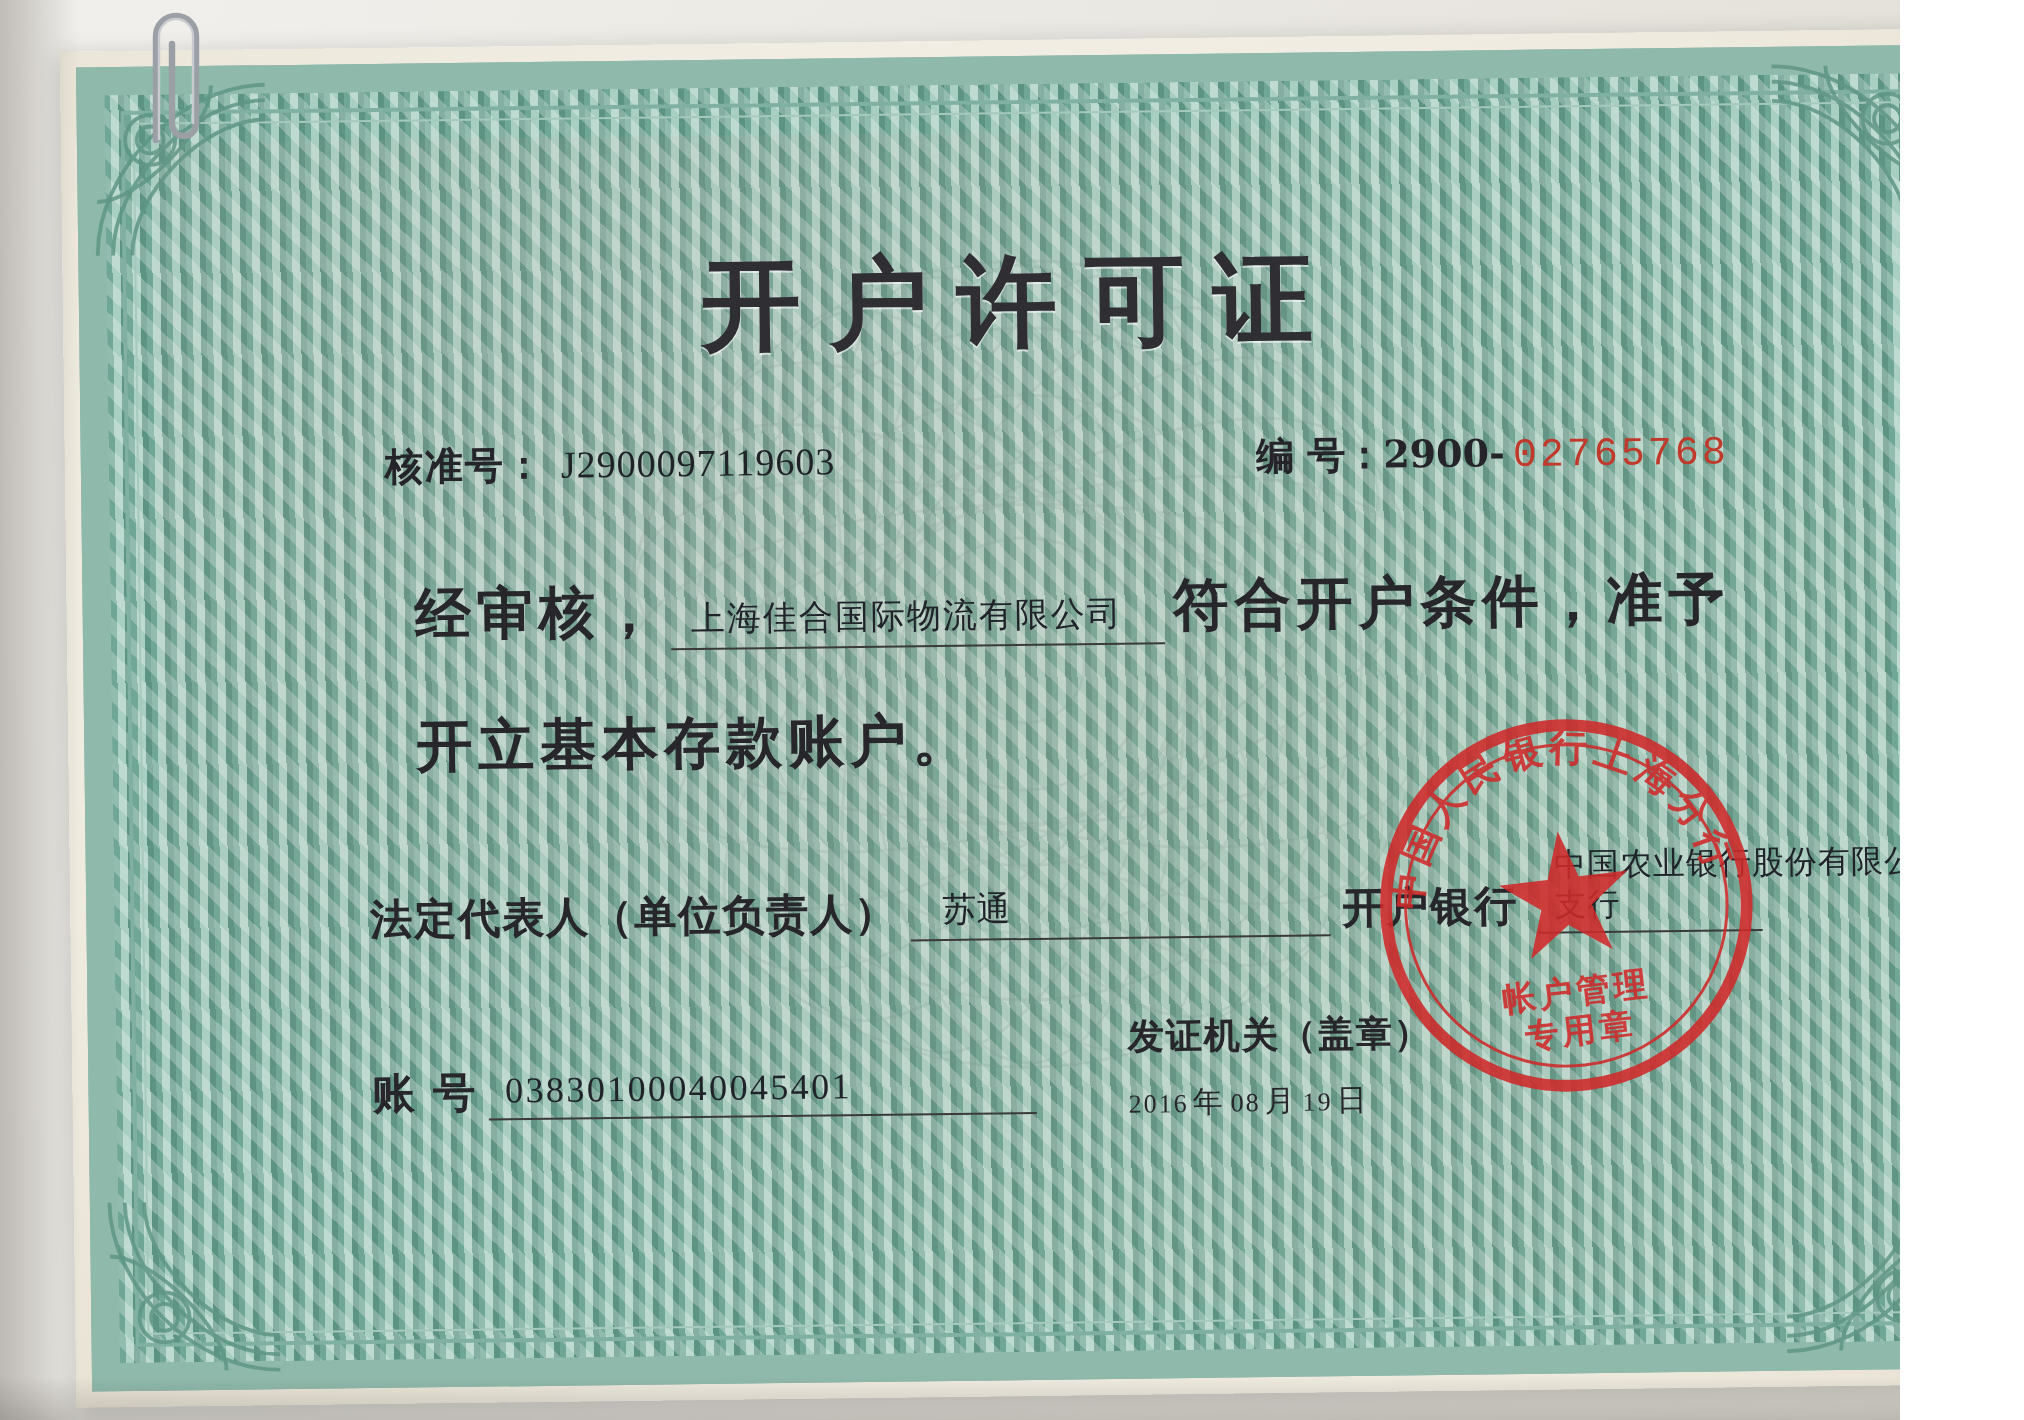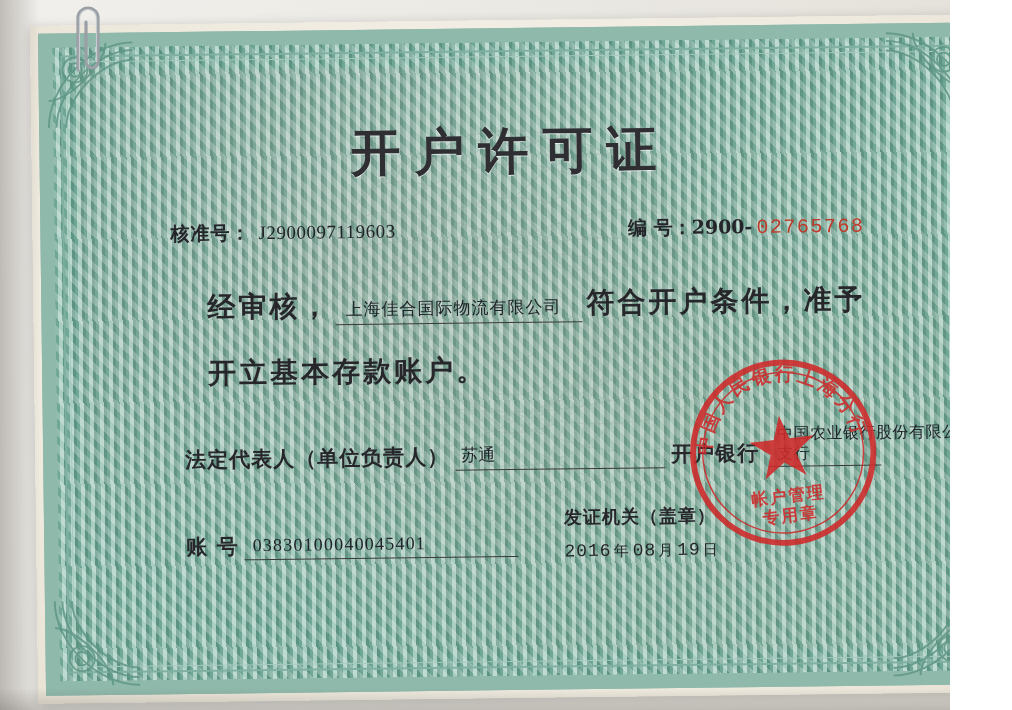--- a/index.html
+++ b/index.html
@@ -140,20 +140,21 @@
     align-items: baseline;
     margin-top: 32px;
     padding: 0 30px 0 42px;
   }
   .label-bold {
     font-family: "DejaVu Serif", serif;
     font-weight: 700;
     font-size: 19px;
     color: #24242a;
     letter-spacing: 1px;
+    margin-left: 22px;
   }
   .hand {
     font-family: "Liberation Serif", serif;
     font-size: 19px;
     color: #1f2327;
     letter-spacing: 0.5px;
   }
   .approve-no { margin-left: 8px; }
   .serial-red {
     color: #c0392b;
@@ -221,21 +222,21 @@
     letter-spacing: 1px;
     white-space: nowrap;
   }
   .rep-fill {
     width: 210px;
     position: relative;
     border-bottom: 1.5px solid #3a3a3a;
     min-height: 28px;
   }
   .rep-fill .val {
-    position: absolute; left: 6px; bottom: 3px;
+    position: absolute; left: 16px; bottom: 3px;
     font-size: 17px; color: #20242a;
     font-family: "Liberation Serif", serif;
   }
   .bank-fill {
     flex: 1;
     position: relative;
     border-bottom: 1.5px solid #3a3a3a;
     min-height: 28px;
     margin-left: 4px;
   }
@@ -290,22 +291,22 @@
     margin-top: 12px;
     font-family: "DejaVu Serif", serif;
     font-size: 17px;
     color: #26262b;
     letter-spacing: 2px;
     display: flex;
     align-items: baseline;
     gap: 2px;
   }
   .issue-date .num {
-    font-family: Liberation Mono, monospace;
-    font-size: 18px;
+    font-family: Liberation Serif, serif;
+    font-size: 13px;
     letter-spacing: 1px;
   }
   .issue-date .unit { font-size: 15px; }
 
   
   .seal {
     position: absolute;
     right: 72px;
     bottom: 104px;
     width: 196px;

